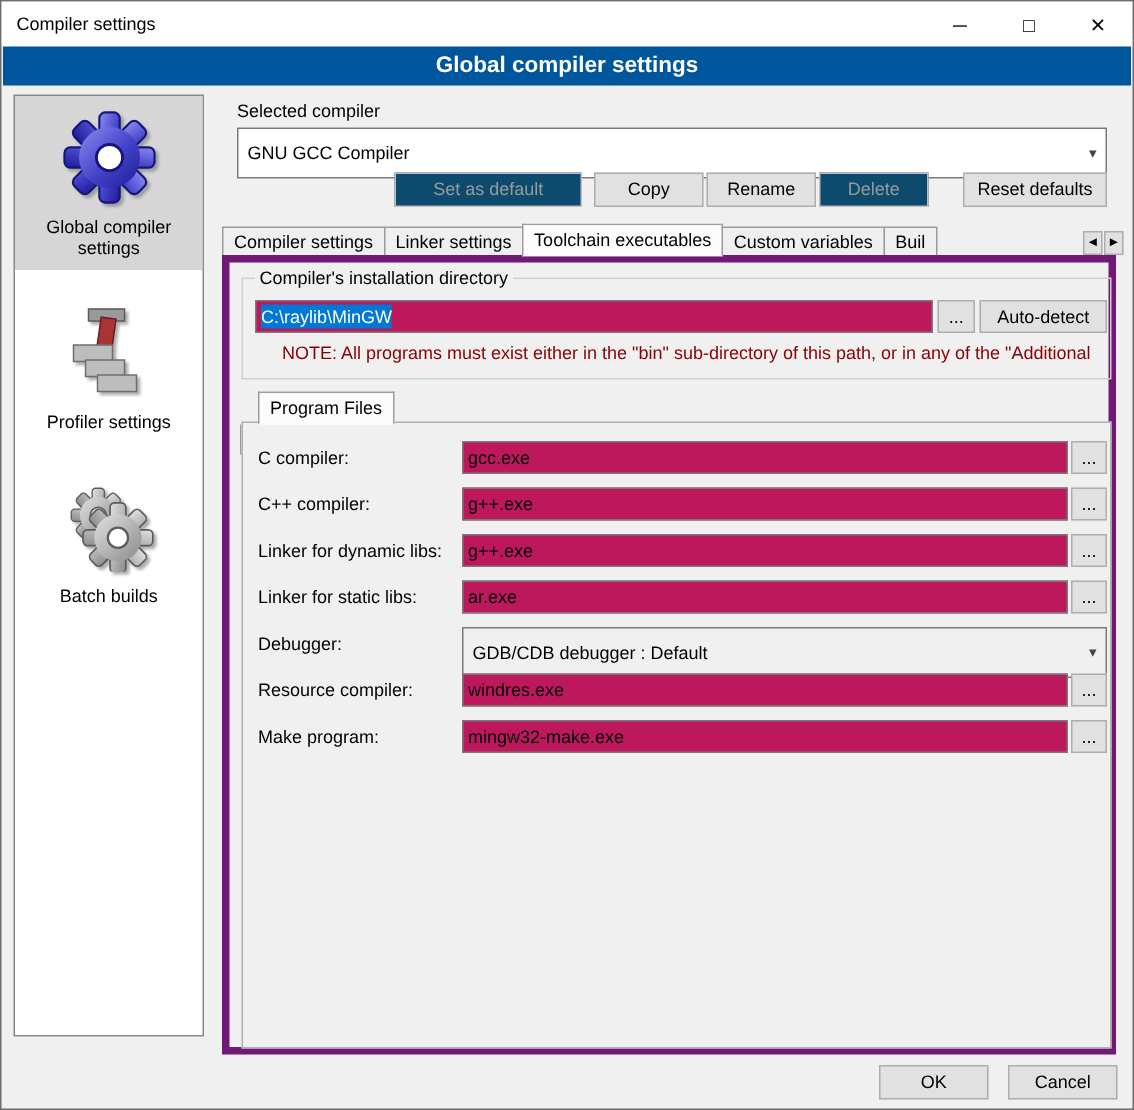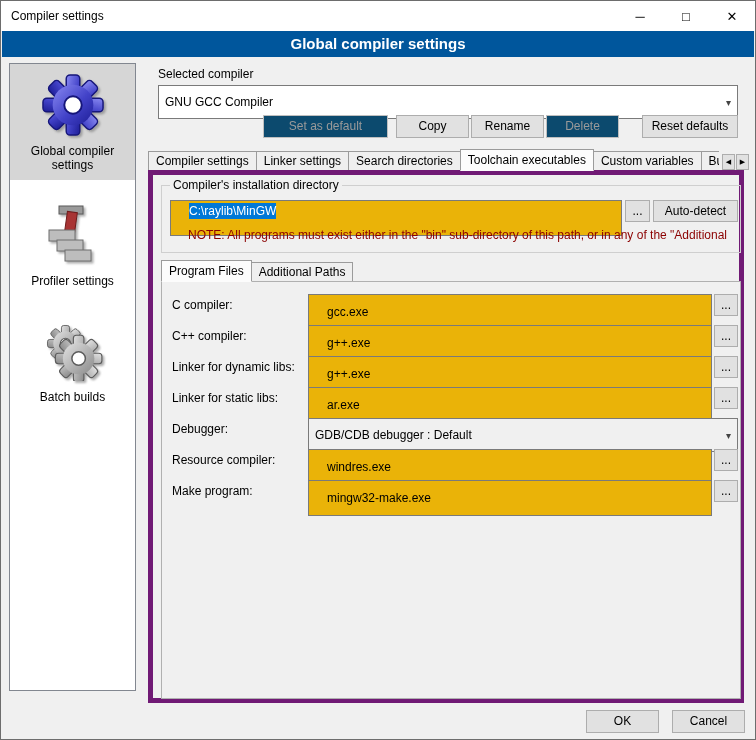--- a/index.html
+++ b/index.html
@@ -49,29 +49,29 @@
   .tab:first-child { margin-left:0; }
   .tab.active { height:22px; line-height:21px; background:#fcfcfc; border-bottom:1px solid #fcfcfc; position:relative; z-index:3; }
   .tab-arrows { position:absolute; left:575px; top:97px; display:flex; }
   .tab-arrow { width:13px; height:16px; background:#e1e1e1; border:1px solid #adadad; font-size:7px; line-height:14px; text-align:center; margin-left:1px; cursor:default; }
 
   .tabpanel { position:absolute; left:2px; top:113px; width:596px; height:533px; border:5px solid #701a75; background:#f0f0f0; z-index:2; }
 
   
   .groupbox { position:absolute; left:8px; top:10px; width:580px; height:68px; border:1px solid #cfcfcf; }
   .gb-label { position:absolute; top:-8px; left:8px; background:#f0f0f0; padding:0 3px; }
-  .textbox { background:#eab308; border:1px solid #7a7a7a; height:36px; line-height:20px; padding:0 18px; font-family:"Liberation Sans",sans-serif; font-size:12px; }
+  .textbox { background:#be185d; border:1px solid #7a7a7a; height:22px; line-height:20px; padding:0 3px; font-family:"Liberation Sans",sans-serif; font-size:12px; }
   .pathbox { position:absolute; left:8px; top:14px; width:452px; overflow:hidden; white-space:nowrap; cursor:text; }
   .selected-text { background:#0078d7; color:#ffffff; padding:1px 0; }
   .gb-browse { left:463px; top:14px; width:25px; height:22px; line-height:20px; }
   .gb-autodetect { left:491px; top:14px; width:85px; height:22px; line-height:20px; }
   .note { position:absolute; left:8px; top:42px; width:568px; color:#8b0000; white-space:nowrap; overflow:hidden;margin-left:18px; }
 
   
-  .inner-tabstrip { position:absolute; left:8px; top:86px; display:flex; align-items:flex-end; height:21px; }
+  .inner-tabstrip { position:absolute; left:8px; top:86px; display:flex; align-items:flex-end; height:21px;flex-direction:column; }
   .inner-panel { position:absolute; left:8px; top:106px; width:580px; height:418px; border:1px solid #b0b0b0; background:#f0f0f0; }
 
   .frow { position:absolute; left:0; width:100%; height:22px; }
   .flabel { position:absolute; left:10px; line-height:22px; }
   .finput { position:absolute; left:146px; width:404px; }
   .fbrowse { left:552px; top:0; width:24px; height:22px; line-height:20px; }
   .fcombo { position:absolute; left:146px; width:430px; height:20px; background:#f0f0f0; }
 
   
   .b-ok { left:585px; top:709px; width:73px; }
@@ -181,21 +181,20 @@
 
     <div class="btn b-setdefault disabled">Set as default</div>
     <div class="btn b-copy">Copy</div>
     <div class="btn b-rename">Rename</div>
     <div class="btn b-delete disabled">Delete</div>
     <div class="btn b-reset">Reset defaults</div>
 
     <div class="tabstrip">
       <div class="tab">Compiler settings</div>
       <div class="tab">Linker settings</div>
-      <div class="tab">Search directories</div>
       <div class="tab active">Toolchain executables</div>
       <div class="tab">Custom variables</div>
       <div class="tab">Buil</div>
     </div>
     <div class="tab-arrows">
       <div class="tab-arrow">◀</div>
       <div class="tab-arrow">▶</div>
     </div>
 
     <div class="tabpanel">

